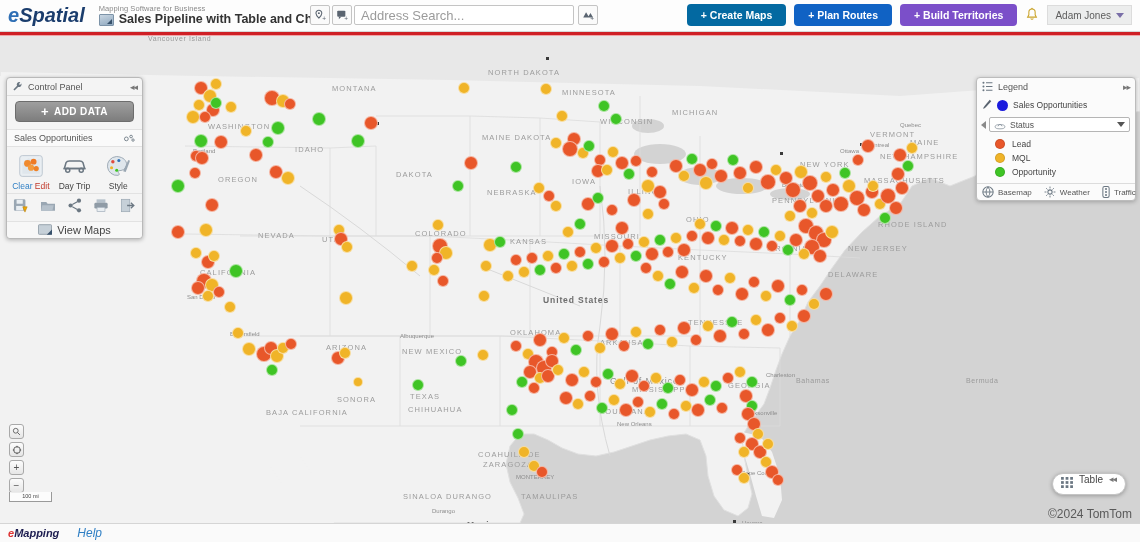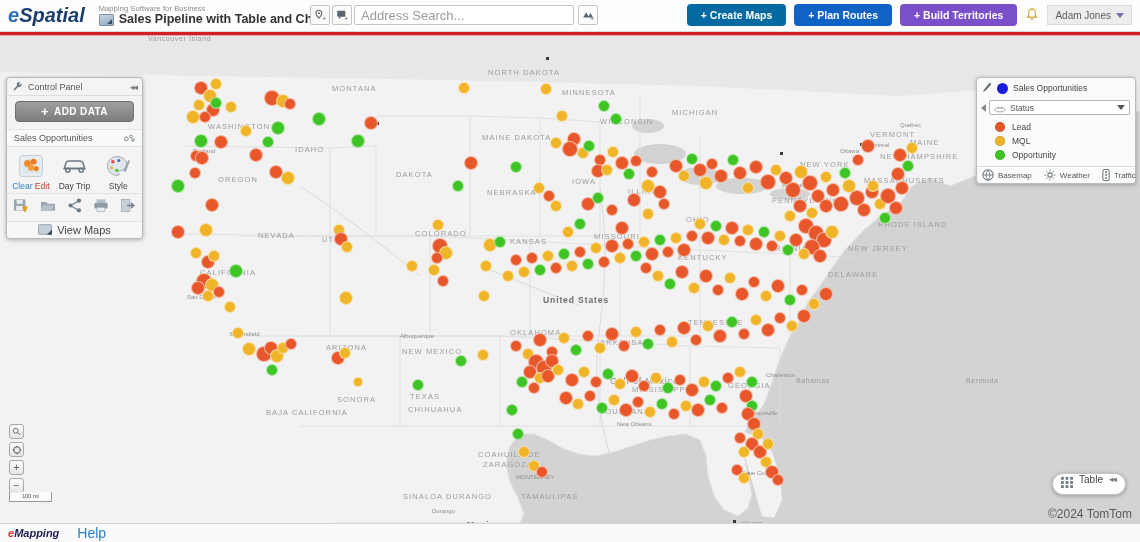--- a/index.html
+++ b/index.html
@@ -201,21 +201,21 @@
 
   
   #footer {
     position: absolute; left: 0; top: 523px; width: 1140px; height: 19px;
     background: #fafafa; border-top: 1px solid #d5d5d5;
     display: flex; align-items: center; gap: 18px; padding-left: 8px;
   }
   .footer-logo { display: flex; align-items: baseline; }
   .footer-logo .e { color: #d33; font-size: 11px; font-weight: bold; font-style: italic; }
   .footer-logo .m { color: #1d1d50; font-size: 11px; font-weight: bold; font-style: italic; }
-  #help-link { font-size: 14px; color: #2f7fc4; }
+  #help-link { font-size: 12px; color: #2f7fc4; font-style: italic; }
 </style>
 </head>
 <body>
 
 <div id="app">
 
   <div id="header">
     <div class="logo">
       <span class="e">e</span>
       <span class="spatial">Spatial</span>
@@ -830,20 +830,32 @@
           <svg width="14" height="11" viewBox="0 0 16 12">
               <rect x="0.5" y="0.5" width="15" height="11" rx="1" fill="#c6d0d8" stroke="#8f9ba6"></rect>
               <path d="M10 12 L16 6 L16 12 Z" fill="#37516b"></path>
             </svg>
         </span>
         <span id="view-maps-lbl">View Maps</span>
       </div>
     </div>
 
     <div id="legend">
+      <div id="lg-head">
+        <span>
+          <svg width="11" height="11" viewBox="0 0 12 12">
+              <circle cx="1.6" cy="2" r="1.1" fill="#6b7782"></circle>
+              <circle cx="1.6" cy="6" r="1.1" fill="#6b7782"></circle>
+              <circle cx="1.6" cy="10" r="1.1" fill="#6b7782"></circle>
+              <path d="M4.4 2h7M4.4 6h7M4.4 10h7" stroke="#6b7782" stroke-width="1.1"></path>
+            </svg>
+        </span>
+        <span id="lg-title">Legend</span>
+        <span id="lg-expand">▸▸</span>
+      </div>
       <div id="lg-layer">
         <span>
           <svg width="10" height="11" viewBox="0 0 11 12">
               <path d="M8.5 0.8 L10.2 2.5 L4.2 9 L2 10.8 L1.2 10 L2.8 7.6 Z" fill="#5a6470"></path>
             </svg>
         </span>
         <span class="blue-dot"></span>
         <span id="lg-layer-name">Sales Opportunities</span>
       </div>
       <div id="lg-status-row">

